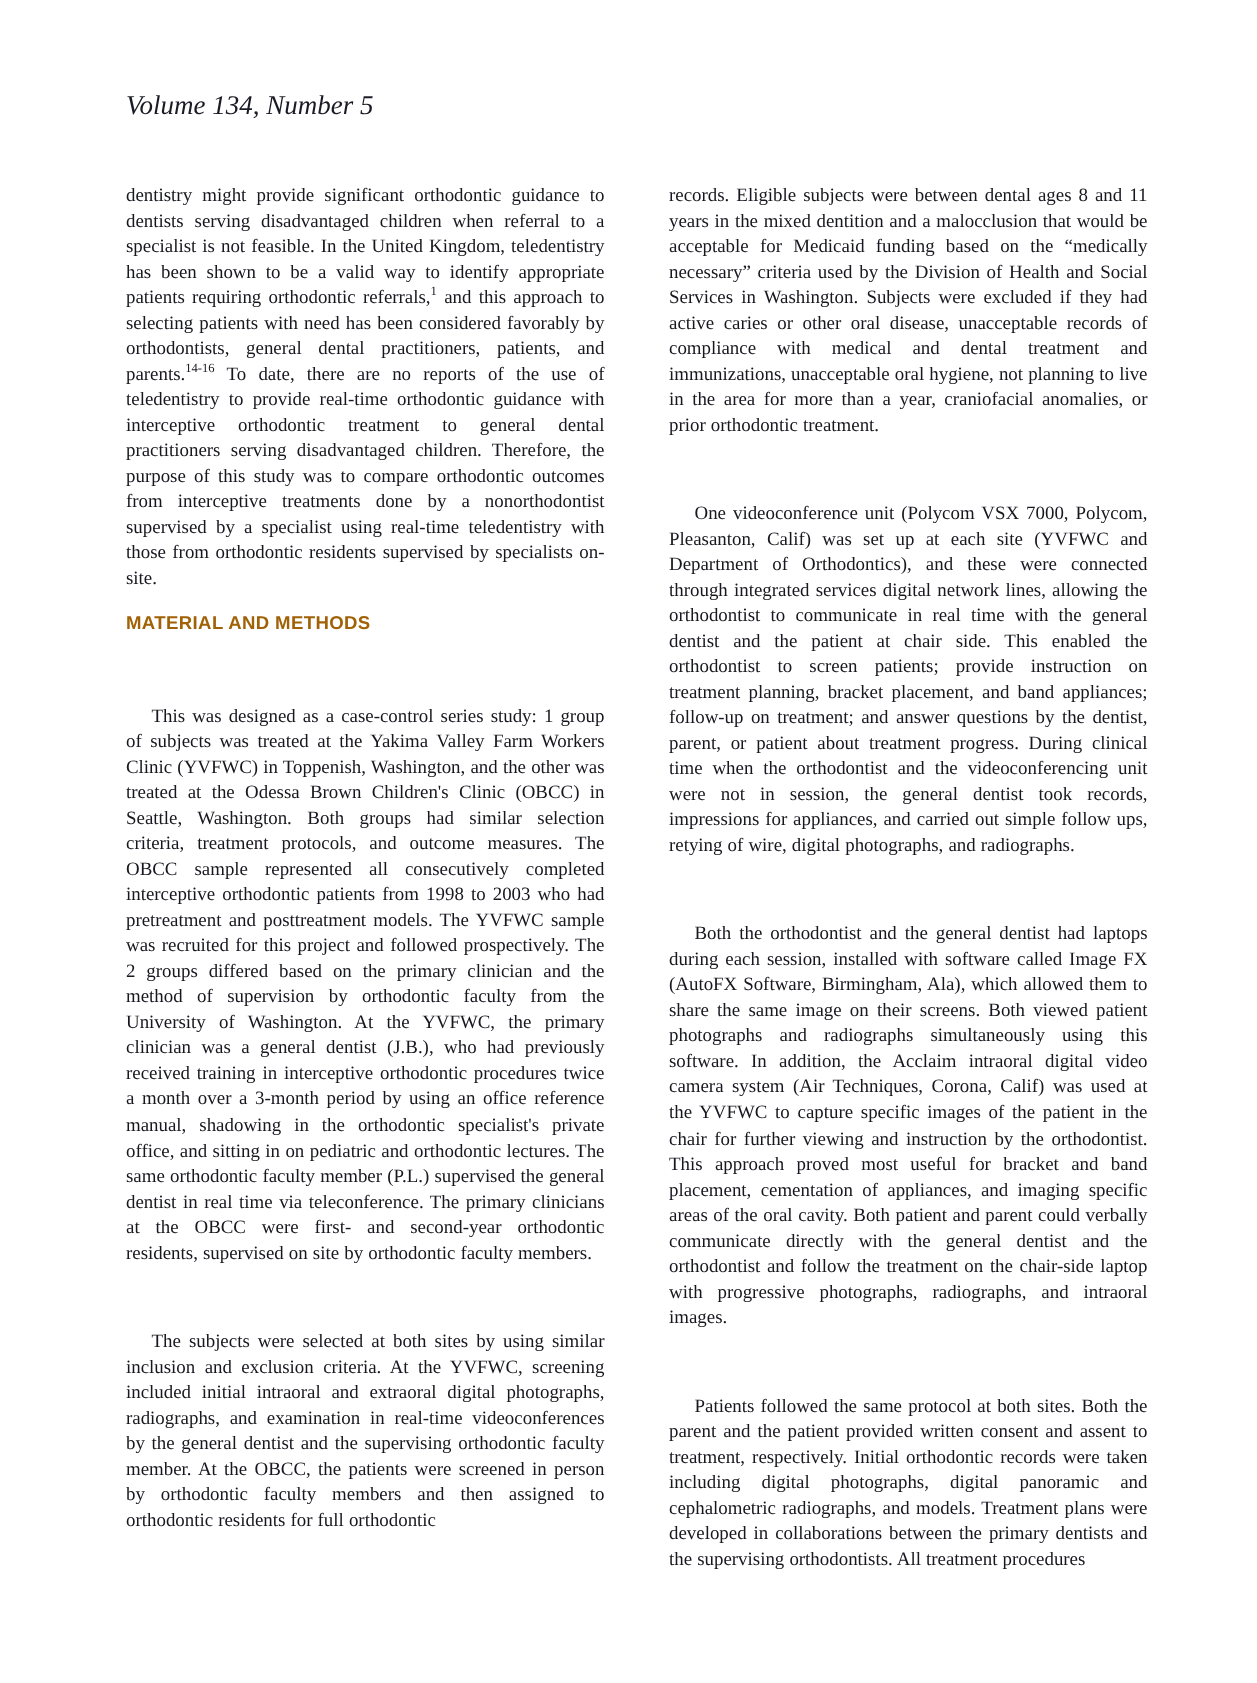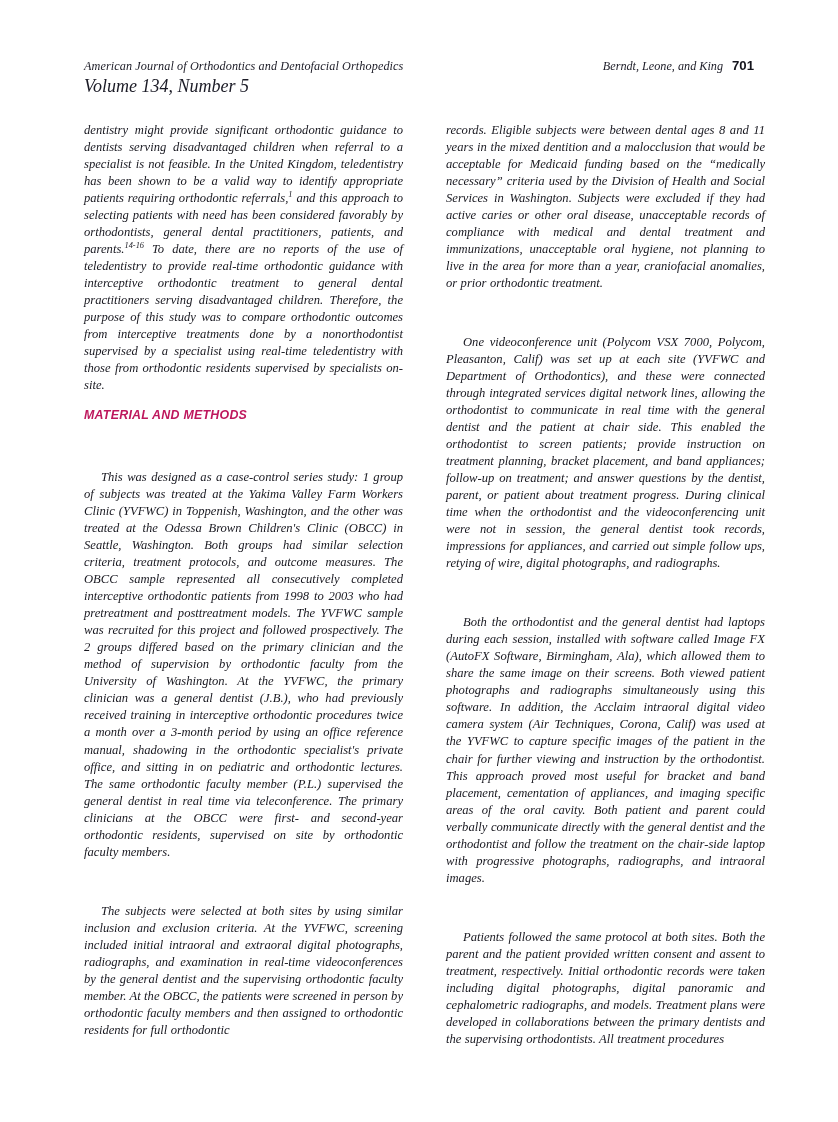--- a/index.html
+++ b/index.html
@@ -68,21 +68,20 @@
     display: block;
   }
 
   
   .body-area {
     position: absolute;
     left: 84px;
     top: 122px;
     width: 670px;
     height: 950px;
-    font-style: italic;
   }
   .col {
     position: absolute;
     top: 0;
     width: 319px;
   }
   .col-left  { left: 0; }
   .col-right { left: 362px; }
 
   p.para {
@@ -104,36 +103,30 @@
   }
 
   h2.section-head {
     margin: 0;
     padding-top: 14px;
     padding-bottom: 5px;
     font-family: "Liberation Sans", "DejaVu Sans", sans-serif;
     font-size: 12.4px;
     font-weight: bold;
     letter-spacing: 0.25px;
-    color: #be185d;
+    color: #a16207;
     text-align: left;
   }
 </style>
 </head>
 <body>
 
 <div class="page">
 
   <div class="running-head">
-    <div class="rh-row">
-      <span class="rh-left">American Journal of Orthodontics and Dentofacial Orthopedics</span>
-      <span class="rh-right">
-        <span>Berndt, Leone, and King</span><span class="rh-page">701</span>
-      </span>
-    </div>
     <span class="rh-vol">Volume 134, Number 5</span>
   </div>
 
   <div class="body-area">
 
     <div class="col col-left">
 
       <p class="para"><span>dentistry might provide significant orthodontic guidance to dentists serving disadvantaged children when referral to a specialist is not feasible. In the United Kingdom, teledentistry has been shown to be a valid way to identify appropriate patients requiring orthodontic referrals,</span><sup>1</sup><span> and this approach to selecting patients with need has been considered favorably by orthodontists, general dental practitioners, patients, and parents.</span><sup>14-16</sup><span> To date, there are no reports of the use of teledentistry to provide real-time orthodontic guidance with interceptive orthodontic treatment to general dental practitioners serving disadvantaged children. Therefore, the purpose of this study was to compare orthodontic outcomes from interceptive treatments done by a nonorthodontist supervised by a specialist using real-time teledentistry with those from orthodontic residents supervised by specialists on-site.</span></p>
 
       <h2 class="section-head">MATERIAL AND METHODS</h2>

